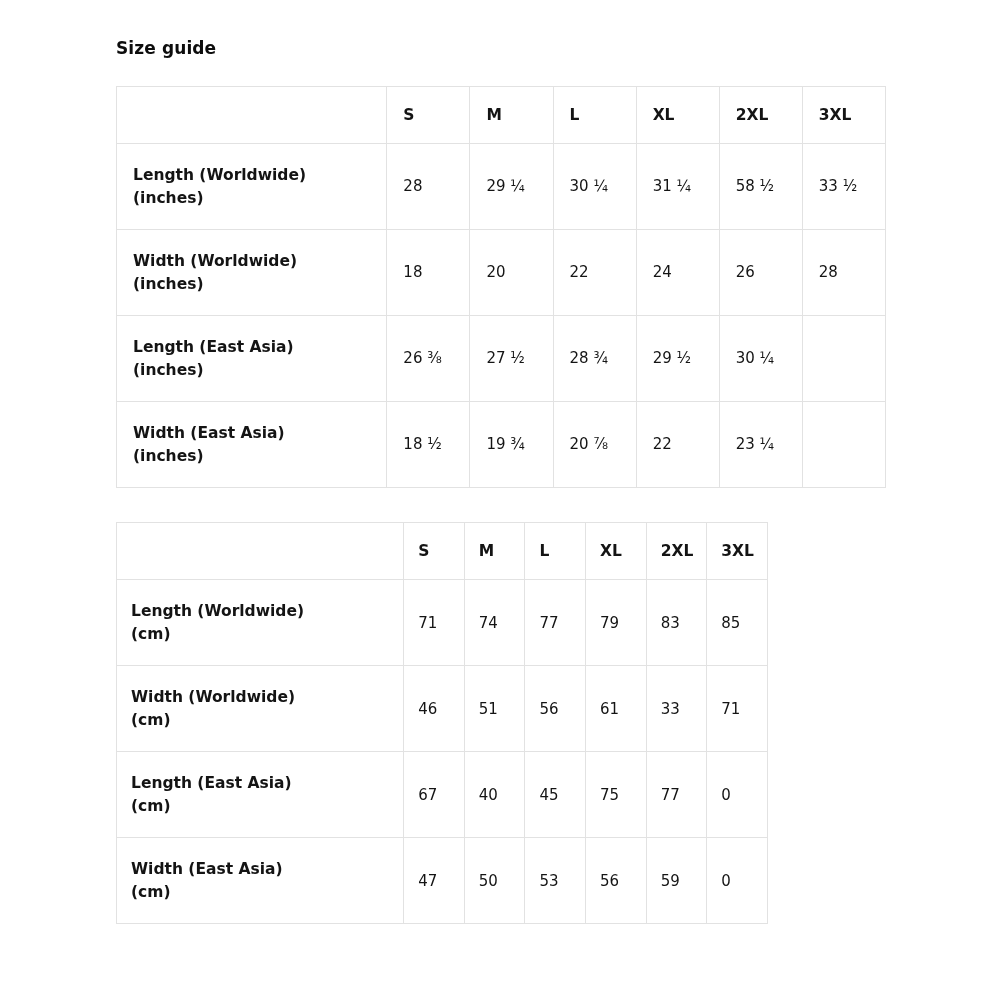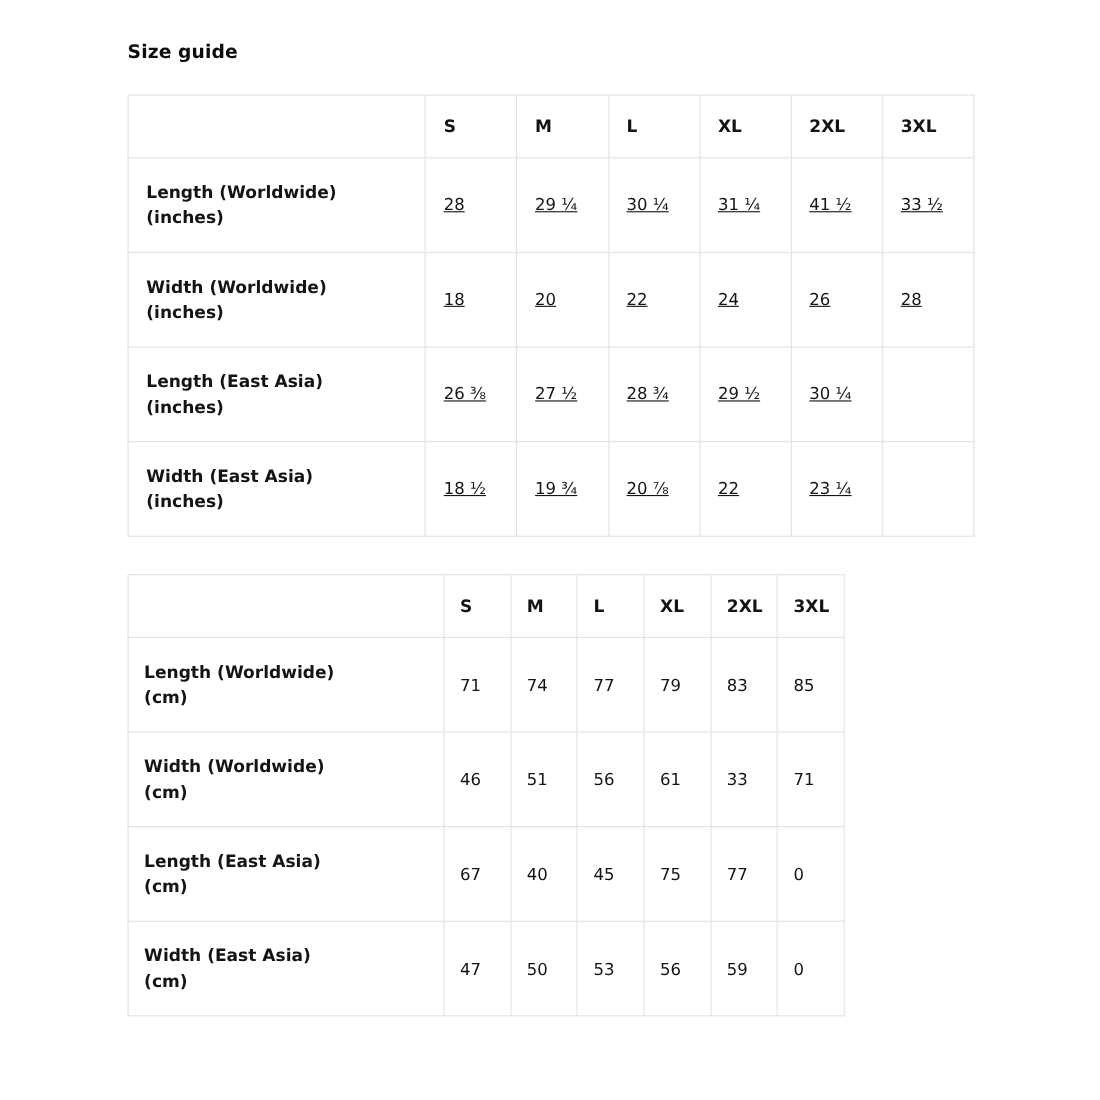--- a/index.html
+++ b/index.html
@@ -58,21 +58,20 @@
     font-size: 15.5px;
   }
   #table-inches tbody th {
     font-weight: bold;
     font-size: 15.5px;
     line-height: 1.45;
     padding-right: 10px;
   }
   #table-inches tbody td {
     line-height: 1.45;
-    text-decoration: underline;
   }
   #table-inches tbody tr { height: 86px; }
 
   
   #table-cm {
     width: 652px;
     margin-top: 34px;
   }
   #table-cm col.rowlabel { width: 270px; }
   #table-cm col.sizecol  { width: 57px; }
@@ -128,21 +127,21 @@
     <tbody>
       <tr>
         <th>
           <span class="cell-break">Length (Worldwide)</span>
           <span class="cell-break">(inches)</span>
         </th>
         <td class="frac">28</td>
         <td class="frac">29 ¼</td>
         <td class="frac">30 ¼</td>
         <td class="frac">31 ¼</td>
-        <td class="frac">41 ½</td>
+        <td class="frac">58 ½</td>
         <td class="frac">33 ½</td>
       </tr>
       <tr>
         <th>
           <span class="cell-break">Width (Worldwide)</span>
           <span class="cell-break">(inches)</span>
         </th>
         <td class="frac">18</td>
         <td class="frac">20</td>
         <td class="frac">22</td>

